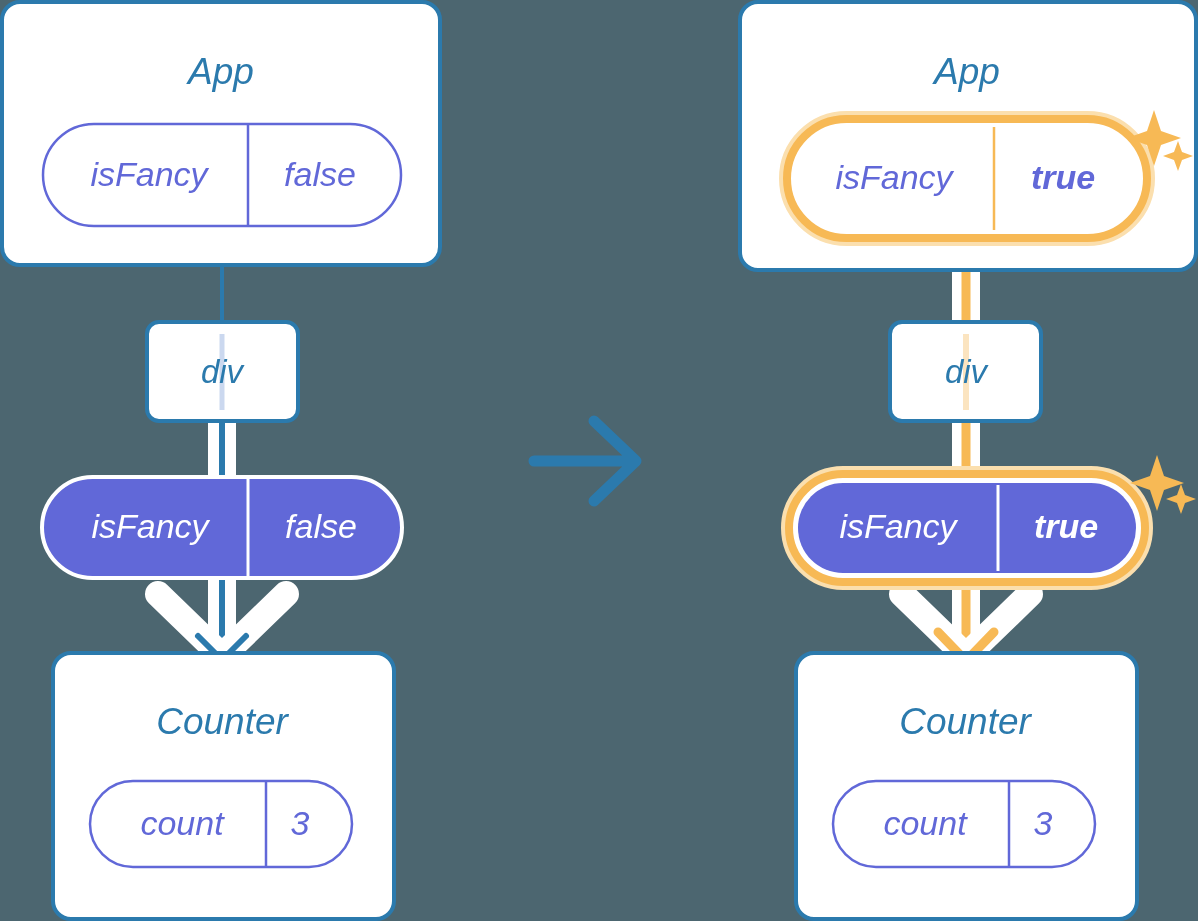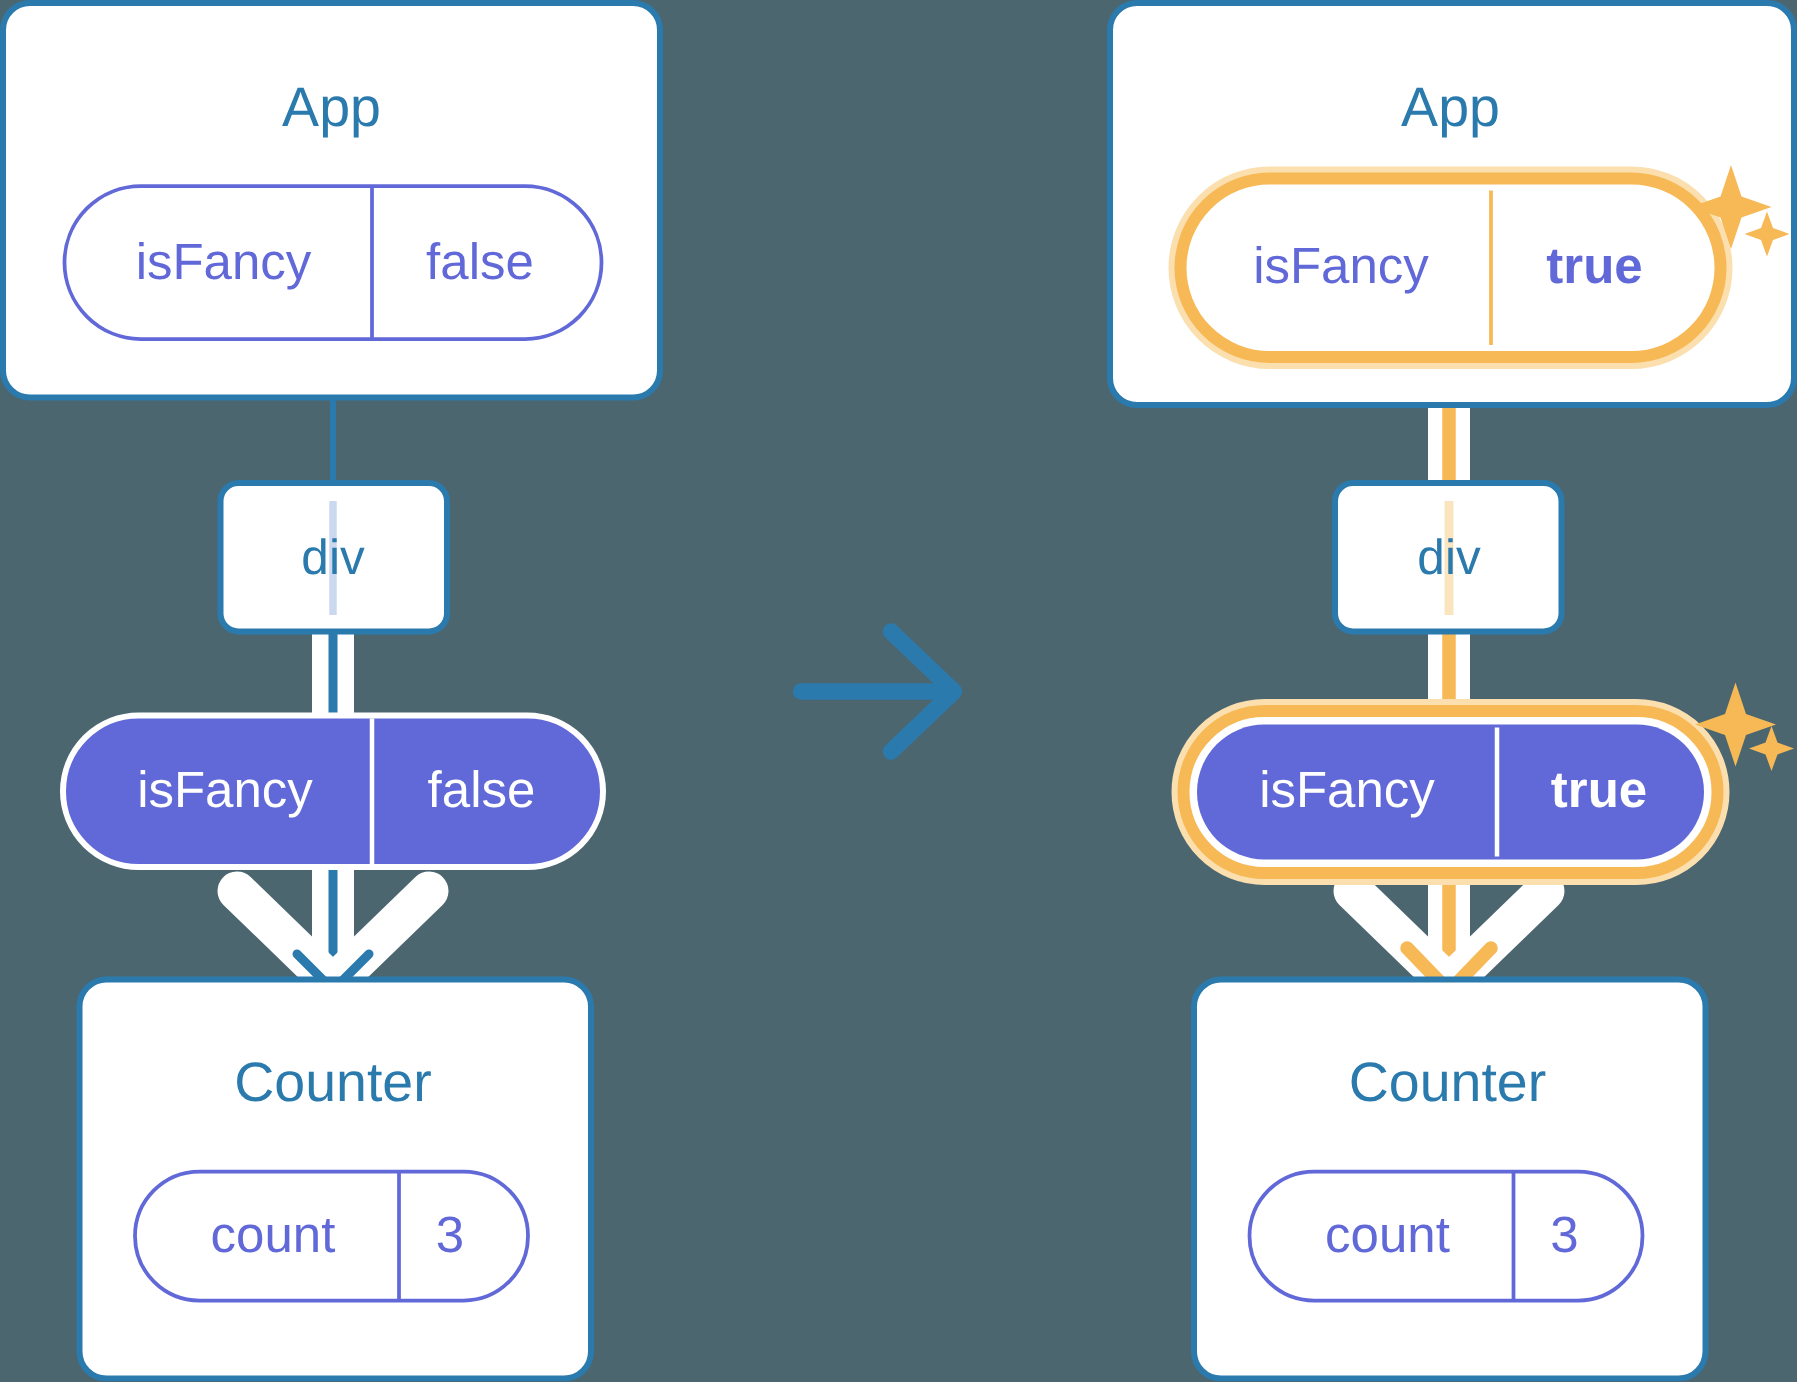--- a/index.html
+++ b/index.html
@@ -13,20 +13,21 @@
     height: 921px;
     position: relative;
     overflow: hidden;
     font-family: "Liberation Sans", sans-serif;
   }
   #stage {
     position: absolute;
     inset: 0;
     width: 1198px;
     height: 699px;
+    font-style: italic;
   }
   svg#scene {
     position: absolute;
     left: 0;
     top: 0;
     width: 1198px;
     height: 921px;
     display: block;
   }
   .lbl {

